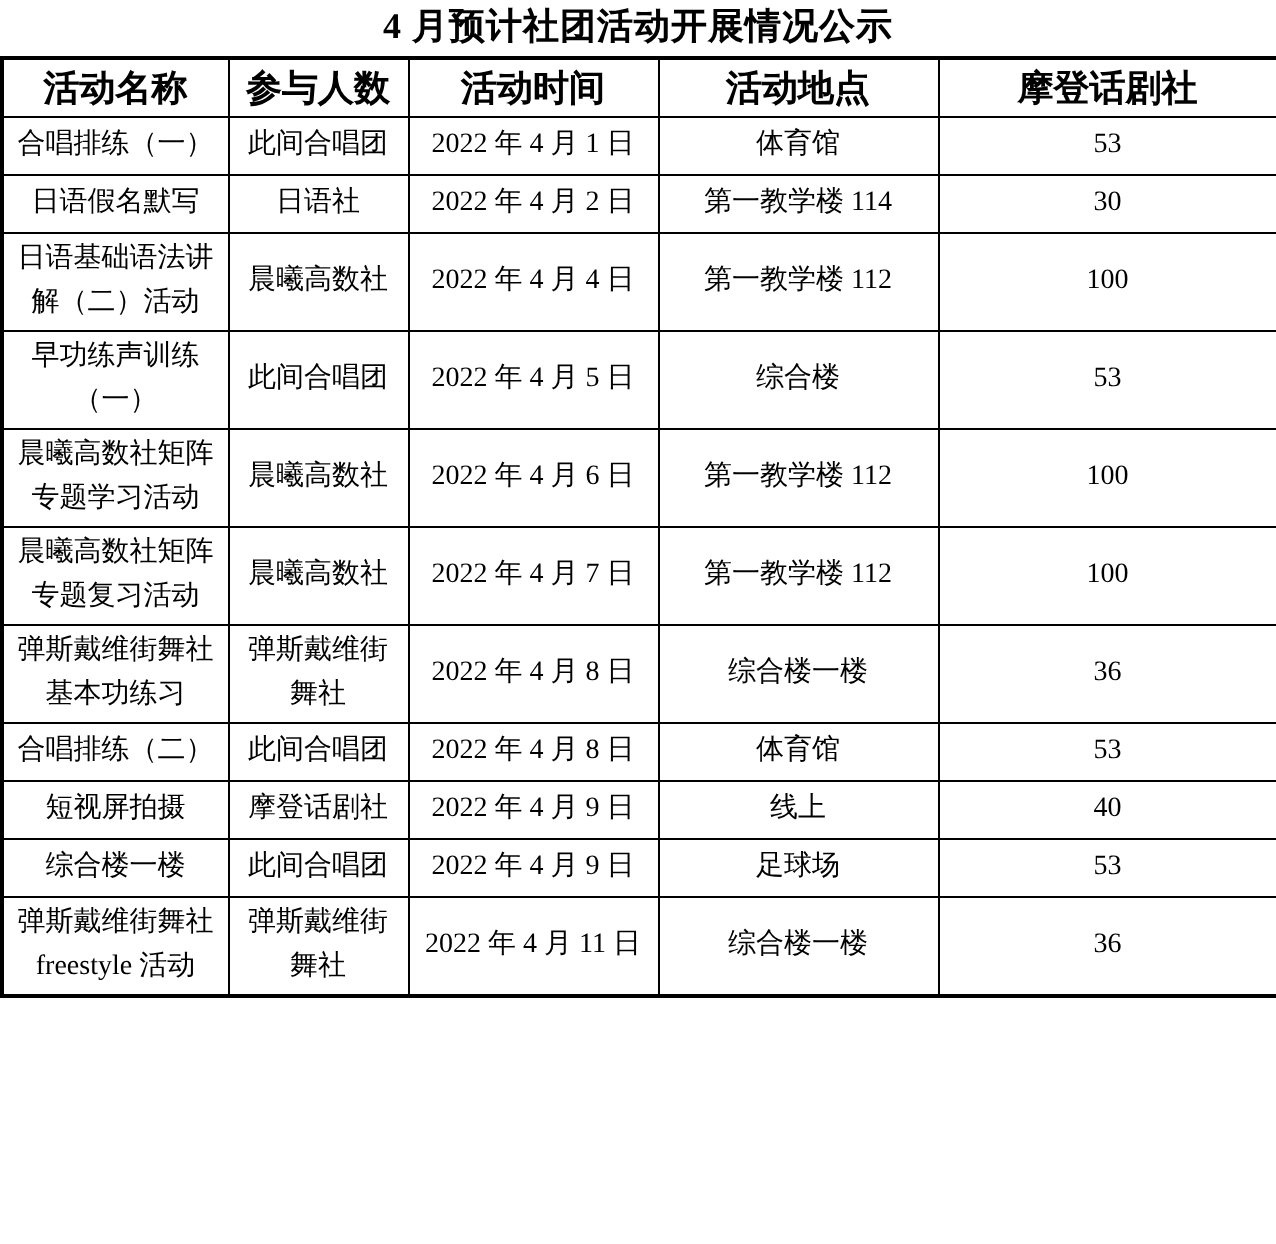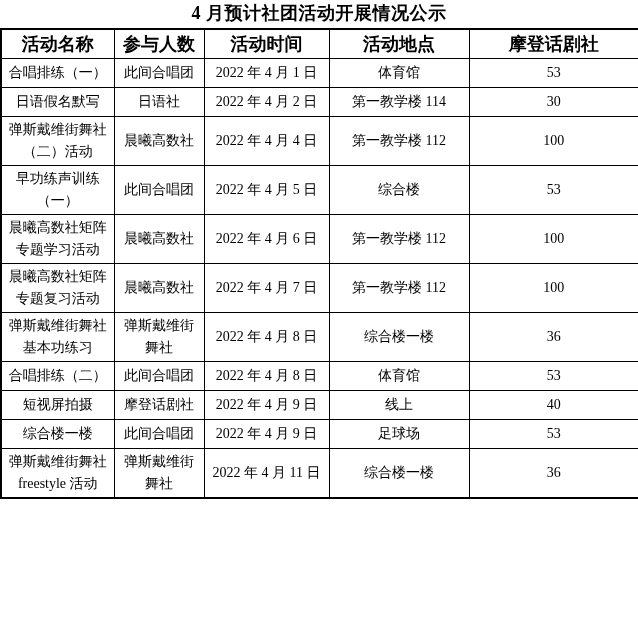--- a/index.html
+++ b/index.html
@@ -87,21 +87,21 @@
         <td>53</td>
       </tr>
       <tr>
         <td>日语假名默写</td>
         <td>日语社</td>
         <td>2022 年 4 月 2 日</td>
         <td>第一教学楼 114</td>
         <td>30</td>
       </tr>
       <tr>
-        <td>弹斯戴维街舞社（二）活动</td>
+        <td>日语基础语法讲解（二）活动</td>
         <td>晨曦高数社</td>
         <td>2022 年 4 月 4 日</td>
         <td>第一教学楼 112</td>
         <td>100</td>
       </tr>
       <tr>
         <td>早功练声训练（一）</td>
         <td>此间合唱团</td>
         <td>2022 年 4 月 5 日</td>
         <td>综合楼</td>

